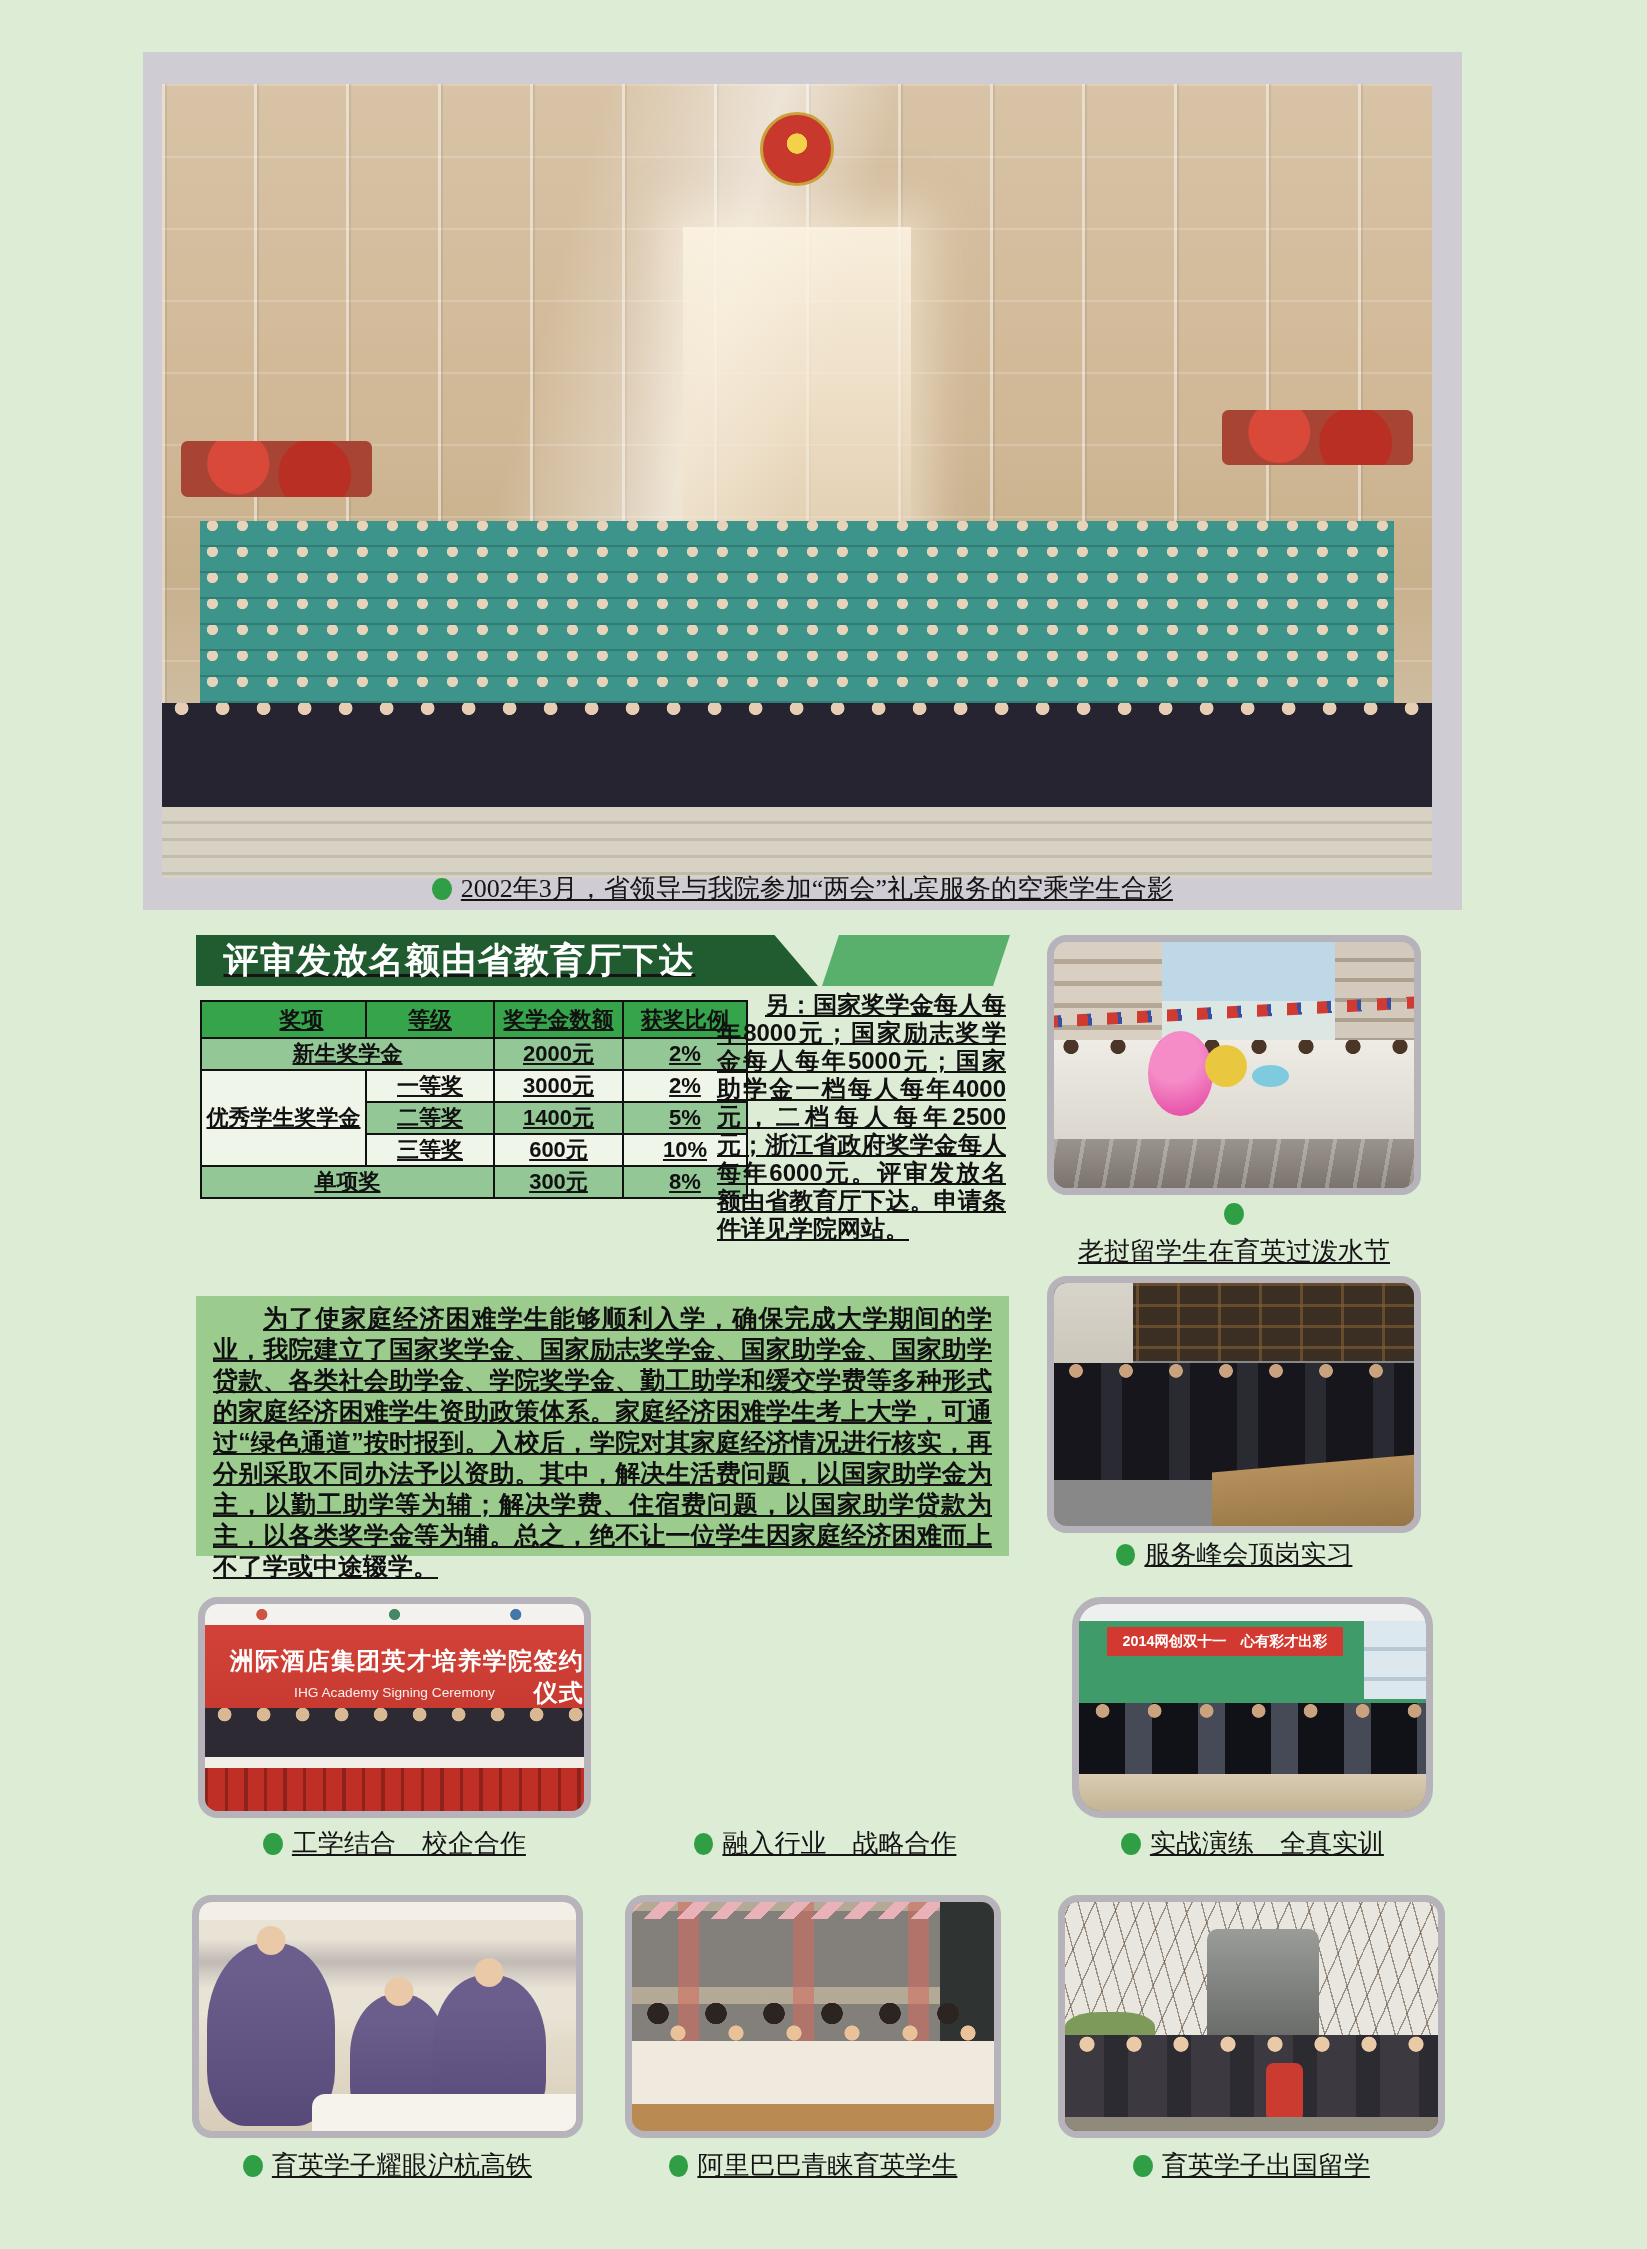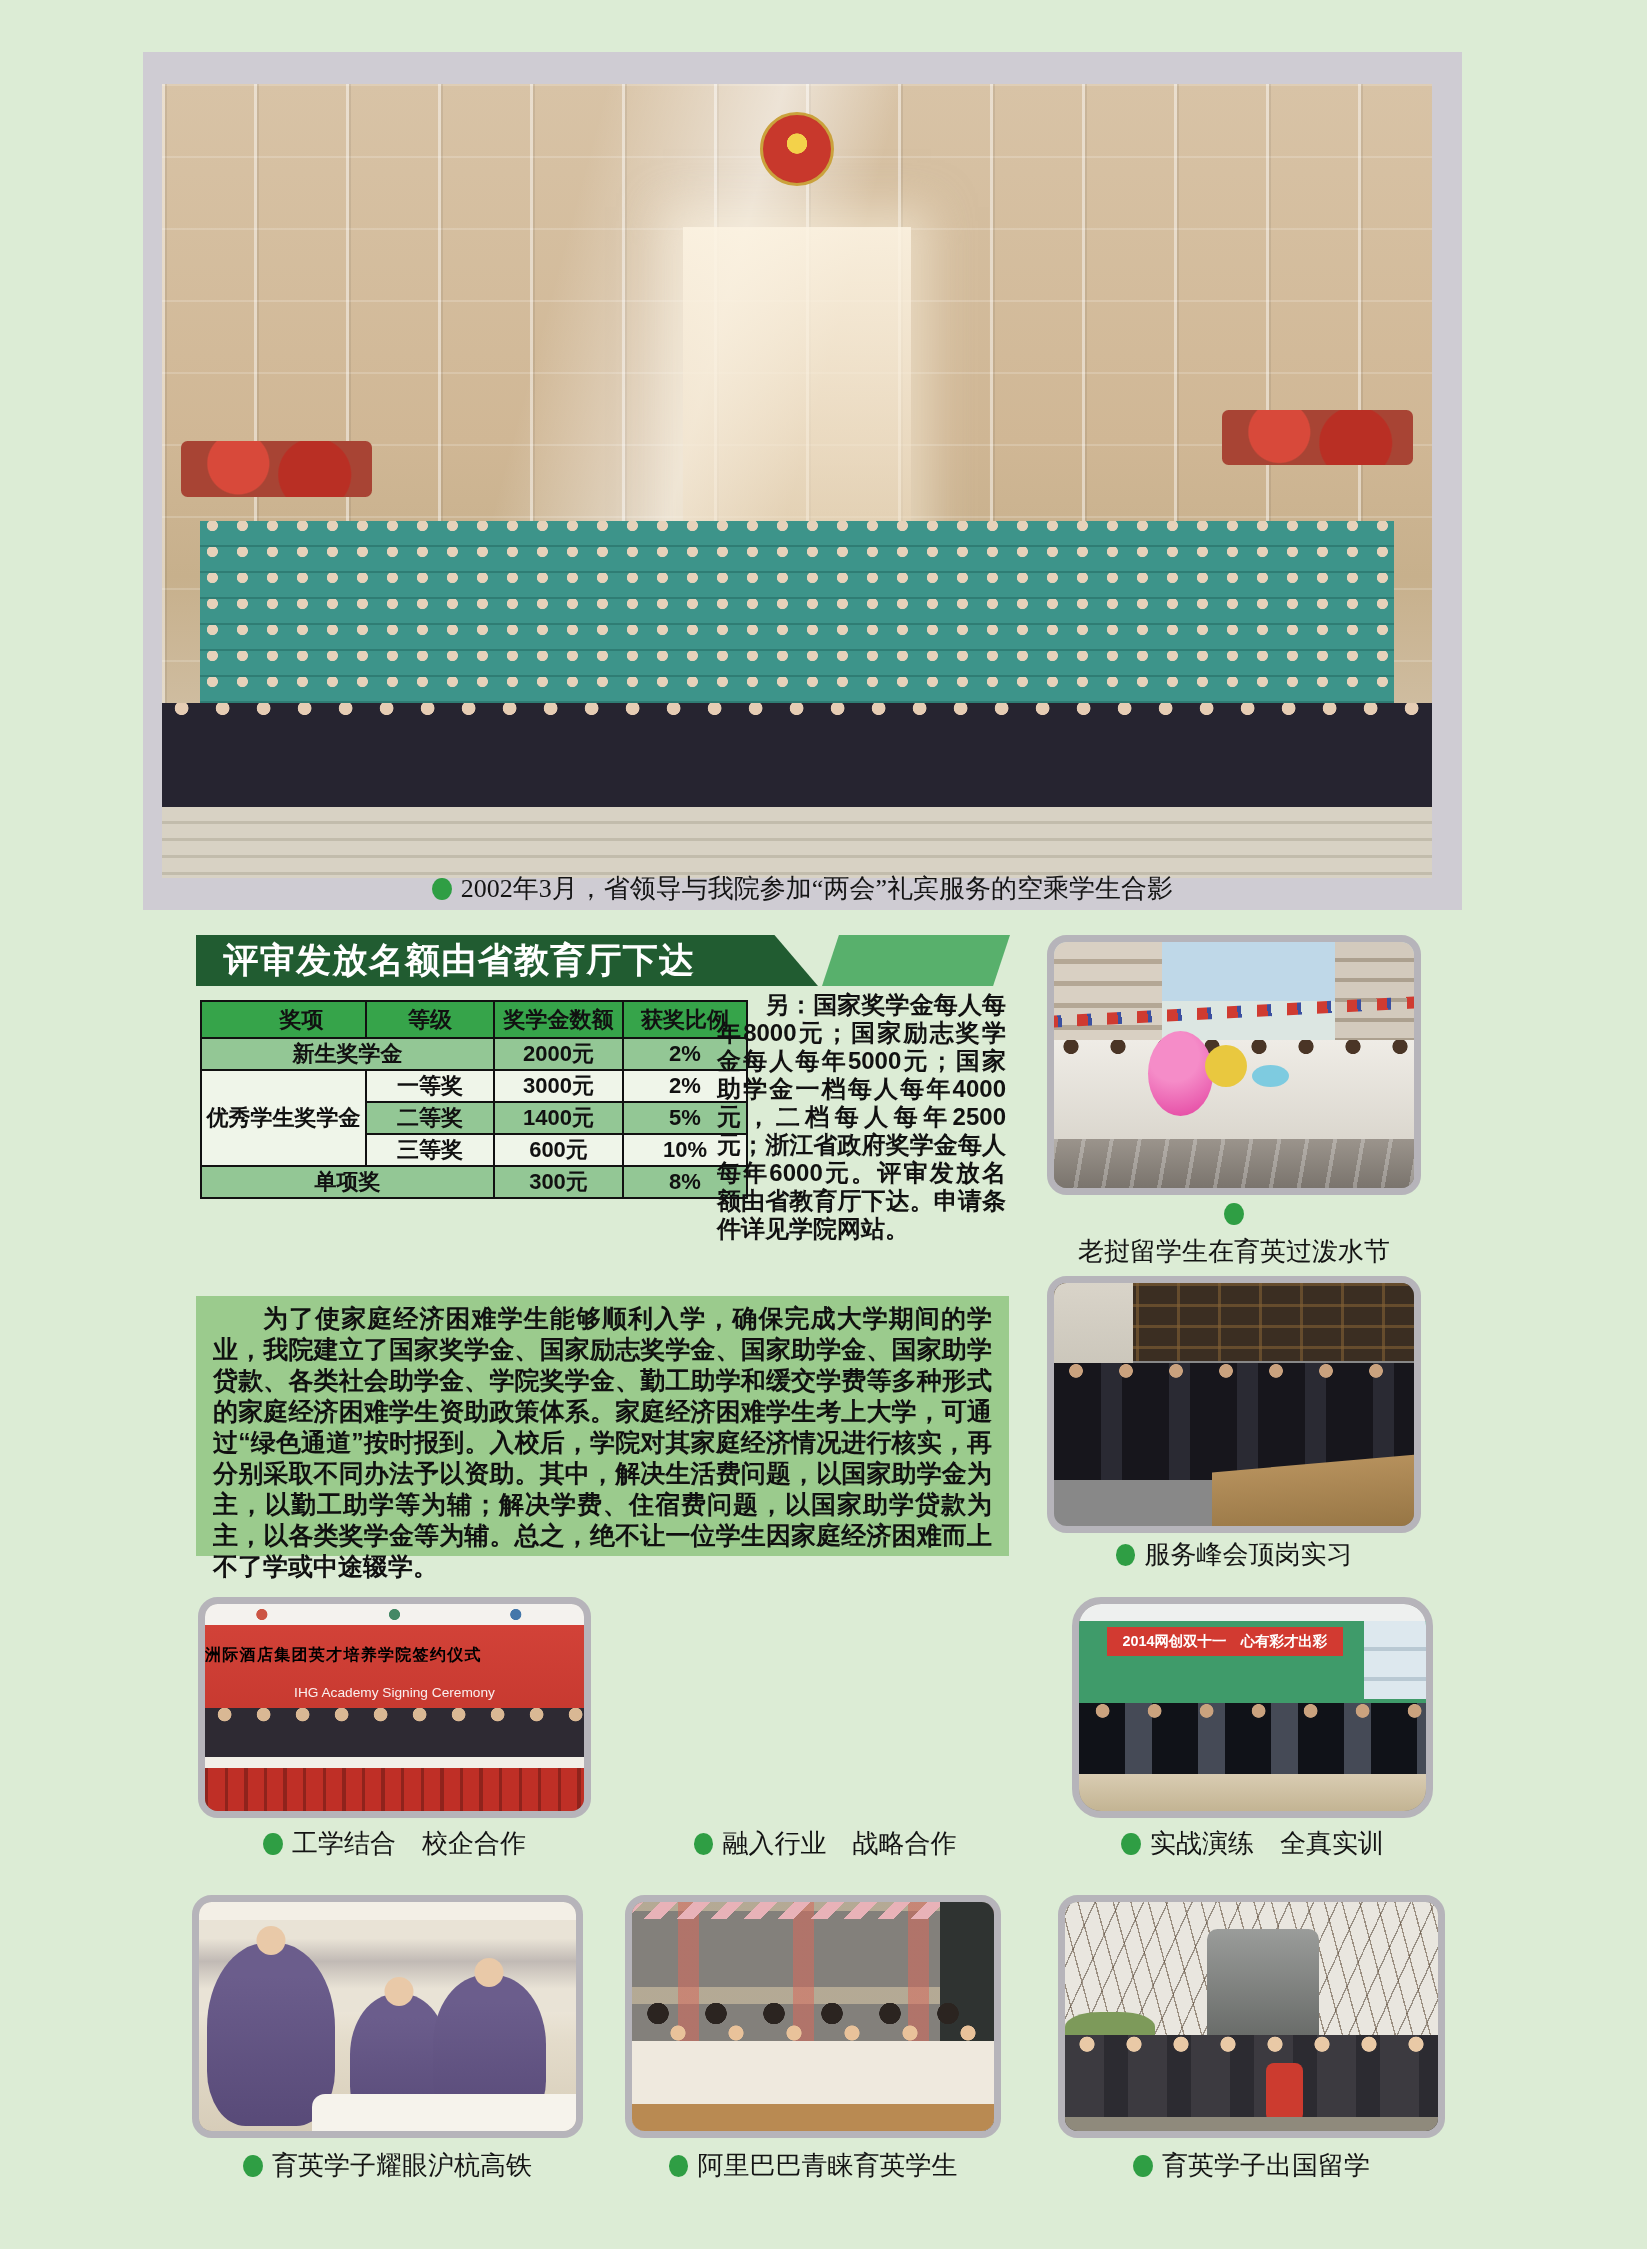--- a/index.html
+++ b/index.html
@@ -1,18 +1,18 @@
 <!DOCTYPE html>
 <html style="font-size:10.5px"><head>
 <meta charset="utf-8">
 <style>
   html,body{margin:0;padding:0;background:#dcecd5;}
   .page{position:relative;width:1647px;height:2250px;background:#dcecd5;overflow:hidden;
         font-family:"Liberation Sans",sans-serif;color:#151515;}
-  .abs{position:absolute;}
+  .abs{position:absolute;text-decoration:underline;}
 
   
   .top-panel{left:143px;top:52px;width:1319px;height:858px;background:#cfccd3;}
   .top-photo{position:absolute;left:19px;top:32px;width:1270px;height:794px;overflow:hidden;background:#d2bb9c;}
   .tp-facade{position:absolute;inset:0;
     background:
       linear-gradient(105deg, rgba(255,255,255,0) 30%, rgba(255,255,255,.55) 42%, rgba(255,255,255,0) 50%),
       repeating-linear-gradient(90deg, rgba(255,255,255,.45) 0 2.6px, rgba(0,0,0,.07) 2.6px 4.6px, rgba(0,0,0,0) 4.6px 92px),
       repeating-linear-gradient(180deg, rgba(255,255,255,.18) 0 2px, rgba(0,0,0,0) 2px 72px),
       linear-gradient(180deg,#d8c3a6 0%,#d0b795 45%,#c7b08c 62%,#d9cdba 100%);}
@@ -104,21 +104,21 @@
       repeating-linear-gradient(90deg,#17161c 0 47px,#2a2a33 47px 68px);background-size:50px 100%,100% 100%;}
   .a-summit .table{right:-4%;bottom:-4%;width:60%;height:30%;transform:skewY(-5deg);
     background:linear-gradient(180deg,#b5905c,#967544);}
 
   
   .a-ihg .logos{left:0;right:0;top:0;height:10%;
     background:radial-gradient(circle at 15% 50%,#c54 0 5.2px,rgba(0,0,0,0) 5.9px),
                radial-gradient(circle at 50% 50%,#486 0 5.2px,rgba(0,0,0,0) 5.9px),
                radial-gradient(circle at 82% 50%,#47a 0 5.2px,rgba(0,0,0,0) 5.9px),#f4f2ee;}
   .a-ihg .red{left:0;right:0;top:10%;height:64%;background:linear-gradient(180deg,#d24238,#c2352c);}
-  .a-ihg .t1{left:0;right:0;top:20%;text-align:left;color:#000000;font-size:16px;font-weight:bold;letter-spacing:1.3px;}
+  .a-ihg .t1{left:0;right:0;top:20%;text-align:right;color:#ffffff;font-size:24px;font-weight:bold;letter-spacing:1.3px;}
   .a-ihg .t2{left:0;right:0;top:39%;text-align:center;color:rgba(255,255,255,.92);font-size:13.7px;}
   .a-ihg .ppl{left:0;right:0;top:50%;height:24%;
     background:repeating-radial-gradient(circle at 19.6px 6.5px,#d9b894 0 6.5px,rgba(0,0,0,0) 7.2px 100%),#2e2a33;
     background-size:39px 100%,100% 100%;}
   .a-ihg .top-table{left:0;right:0;top:74%;height:5%;background:#f2efe8;}
   .a-ihg .skirt{left:0;right:0;top:79%;height:21%;
     background:repeating-linear-gradient(90deg,rgba(0,0,0,.25) 0 3.3px,rgba(0,0,0,0) 3.3px 19.6px),#bf2f26;}
 
   
   .a-expo .wood{inset:0;background:#6a5138;}

